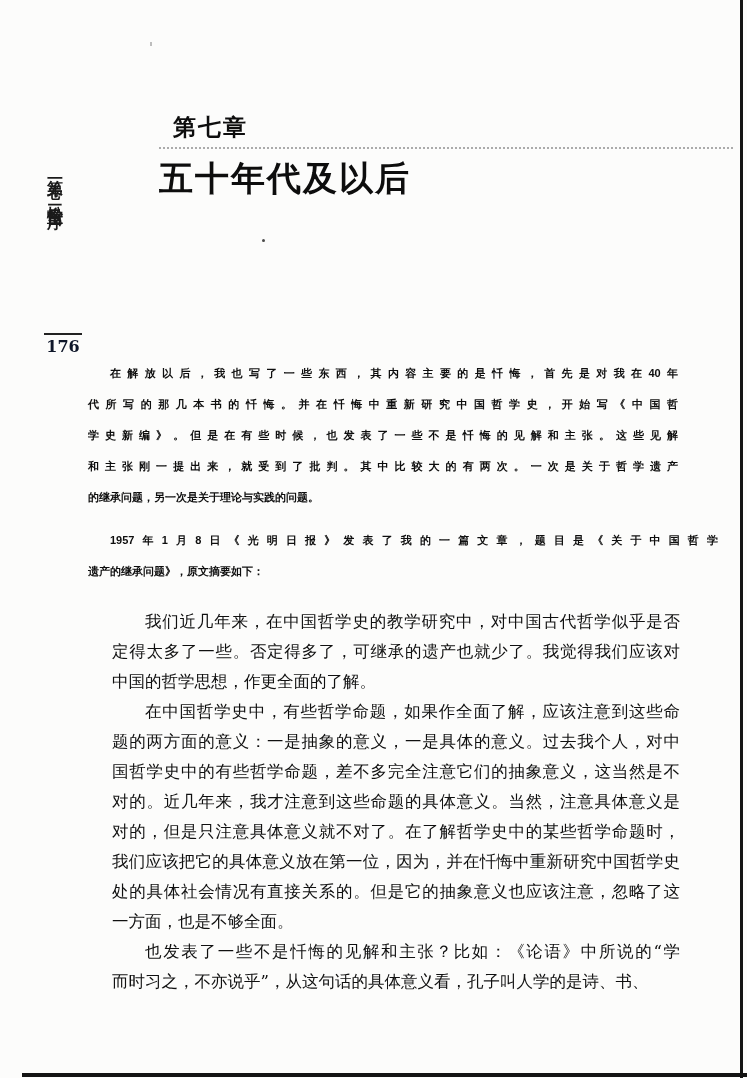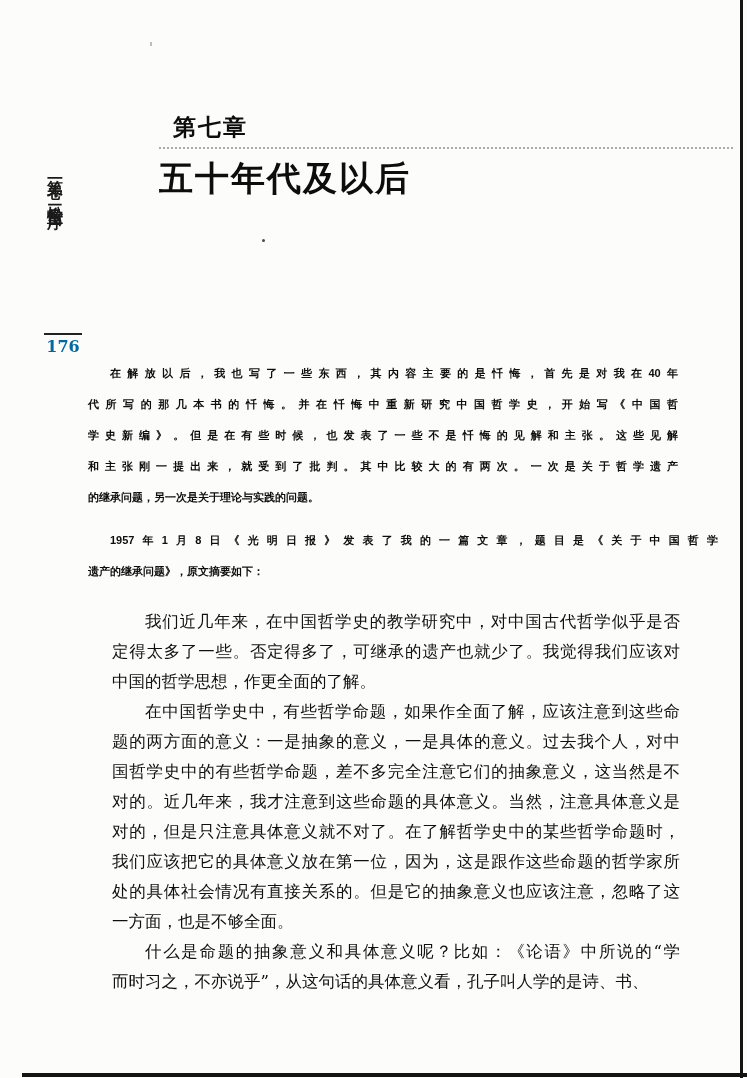--- a/index.html
+++ b/index.html
@@ -22,21 +22,21 @@
     position:absolute; top:167px; left:44px; height:300px;
     writing-mode:vertical-rl; text-orientation:upright;
     font-family:"DejaVu Serif", serif; font-weight:700;
     font-size:16px; letter-spacing:2px; color:#1a1a1a;
   }
   .spine .vol { margin-bottom:18px; }
   .pagenum {
     position:absolute; top:333px; left:44px; width:38px;
     border-top:2px solid #222; padding-top:2px;
     text-align:center; font-family:"DejaVu Serif", serif;
-    font-weight:700; font-size:16px; color:#0369a1;
+    font-weight:700; font-size:16px; color:#0f172a;
   }
 
   
   .chapter-label {
     position:absolute; top:112px; left:160px;
     font-size:23px; font-weight:800; letter-spacing:2px; color:#0d0d0d;margin-left:13px;
   }
   .chapter-rule {
     position:absolute; top:147px; left:159px; width:574px; height:0;
     border-top:2px dotted #ababab;
@@ -108,26 +108,26 @@
         <div class="line">我们近几年来，在中国哲学史的教学研究中，对中国古代哲学似乎是否</div>
         <div class="line">定得太多了一些。否定得多了，可继承的遗产也就少了。我觉得我们应该对</div>
         <div class="line last">中国的哲学思想，作更全面的了解。</div>
       </div>
       <div class="para quote">
         <div class="line">在中国哲学史中，有些哲学命题，如果作全面了解，应该注意到这些命</div>
         <div class="line">题的两方面的意义：一是抽象的意义，一是具体的意义。过去我个人，对中</div>
         <div class="line">国哲学史中的有些哲学命题，差不多完全注意它们的抽象意义，这当然是不</div>
         <div class="line">对的。近几年来，我才注意到这些命题的具体意义。当然，注意具体意义是</div>
         <div class="line">对的，但是只注意具体意义就不对了。在了解哲学史中的某些哲学命题时，</div>
-        <div class="line">我们应该把它的具体意义放在第一位，因为，这是跟作这些命题的哲学家所</div>
+        <div class="line">我们应该把它的具体意义放在第一位，因为，并在忏悔中重新研究中国哲学史</div>
         <div class="line">处的具体社会情况有直接关系的。但是它的抽象意义也应该注意，忽略了这</div>
         <div class="line last">一方面，也是不够全面。</div>
       </div>
       <div class="para quote">
-        <div class="line">什么是命题的抽象意义和具体意义呢？比如：《论语》中所说的“学</div>
+        <div class="line">也发表了一些不是忏悔的见解和主张？比如：《论语》中所说的“学</div>
         <div class="line last">而时习之，不亦说乎”，从这句话的具体意义看，孔子叫人学的是诗、书、</div>
       </div>
     </div>
 
   <div class="speck-a"></div>
   <div class="speck-b"></div>
 
 </div>
 
 </body></html>

